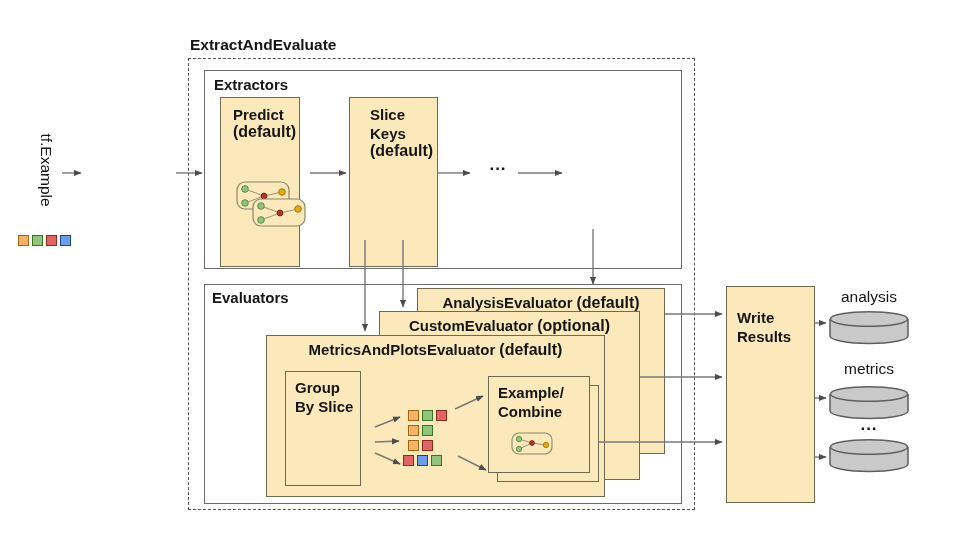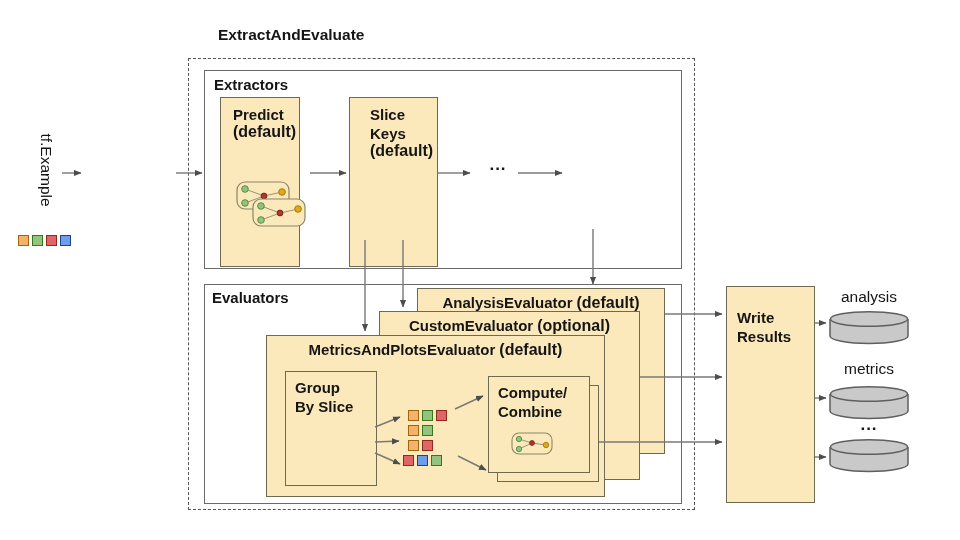--- a/index.html
+++ b/index.html
@@ -33,21 +33,21 @@
   .ellipsis{font-weight:bold;font-size:17px;letter-spacing:1px;line-height:18px;text-align:center;}
   .outlabel{font-size:15.5px;text-align:center;white-space:nowrap;}
   svg.overlay{position:absolute;left:0;top:0;z-index:30;pointer-events:none;}
   .z1{z-index:11}.z2{z-index:12}.z3{z-index:13}.z4{z-index:14}
 </style>
 </head>
 <body>
 
 <div class="stage">
 
-  <div class="abs biglbl" style="left:190px;top:25px;margin-left:28px;">ExtractAndEvaluate</div>
+  <div class="abs biglbl" style="left:190px;top:35px;">ExtractAndEvaluate</div>
 
   <div class="abs vlabel" style="left:1px;top:161px;width:90px;height:18px;">tf.Example</div>
   <div class="squares-row" style="left:18px;top:235px;">
       <span class="sq" style="background: rgb(246, 178, 107); border-color: rgb(160, 102, 11);"></span>
       <span class="sq" style="background: rgb(147, 196, 125); border-color: rgb(56, 118, 29);"></span>
       <span class="sq" style="background: rgb(224, 102, 102); border-color: rgb(143, 42, 29);"></span>
       <span class="sq" style="background: rgb(109, 158, 235); border-color: rgb(28, 69, 135);"></span>
     </div>
 
 
@@ -80,21 +80,21 @@
   </div>
 
   <div class="tanbox z2 stacktitle" style="left:379px;top:311px;width:261px;height:169px;">
     <span class="lbl">CustomEvaluator</span><span class="qual">(optional)</span>
   </div>
 
   <div class="tanbox z3 stacktitle" style="left:266px;top:335px;width:339px;height:162px;">
     <span class="lbl">MetricsAndPlotsEvaluator</span><span class="qual">(default)</span>
   </div>
 
-  <div class="tanbox z4" style="left:285px;top:371px;width:92px;height:115px;padding:6px 0 0 9px;">
+  <div class="tanbox z4" style="left:285px;top:371px;width:76px;height:115px;padding:6px 0 0 9px;">
     <div class="lbl">Group</div>
     <div class="lbl">By Slice</div>
   </div>
 
   <div class="squares-row z4" style="left:408px;top:410px;">
       <span class="sq" style="background: rgb(246, 178, 107); border-color: rgb(160, 102, 11);"></span>
       <span class="sq" style="background: rgb(147, 196, 125); border-color: rgb(56, 118, 29);"></span>
       <span class="sq" style="background: rgb(224, 102, 102); border-color: rgb(143, 42, 29);"></span>
     </div>
   <div class="squares-row z4" style="left:408px;top:425px;">
@@ -106,21 +106,21 @@
       <span class="sq" style="background: rgb(224, 102, 102); border-color: rgb(143, 42, 29);"></span>
     </div>
   <div class="squares-row z4" style="left:403px;top:455px;">
       <span class="sq" style="background: rgb(224, 102, 102); border-color: rgb(143, 42, 29);"></span>
       <span class="sq" style="background: rgb(109, 158, 235); border-color: rgb(28, 69, 135);"></span>
       <span class="sq" style="background: rgb(147, 196, 125); border-color: rgb(56, 118, 29);"></span>
     </div>
 
   <div class="tanbox z3" style="left:497px;top:385px;width:102px;height:97px;"></div>
   <div class="tanbox z4" style="left:488px;top:376px;width:102px;height:97px;padding:6px 0 0 9px;">
-    <div class="lbl">Compute/</div>
+    <div class="lbl">Example/</div>
     <div class="lbl">Combine</div>
   </div>
 
   <div class="tanbox" style="left:726px;top:286px;width:89px;height:217px;padding:21px 0 0 10px;">
     <div class="lbl">Write</div>
     <div class="lbl">Results</div>
   </div>
 
   <div class="abs outlabel" style="left:829px;top:288px;width:80px;">analysis</div>
   <svg class="abs" style="left:829px;top:310px;" width="80" height="36" viewBox="0 0 80 36">

